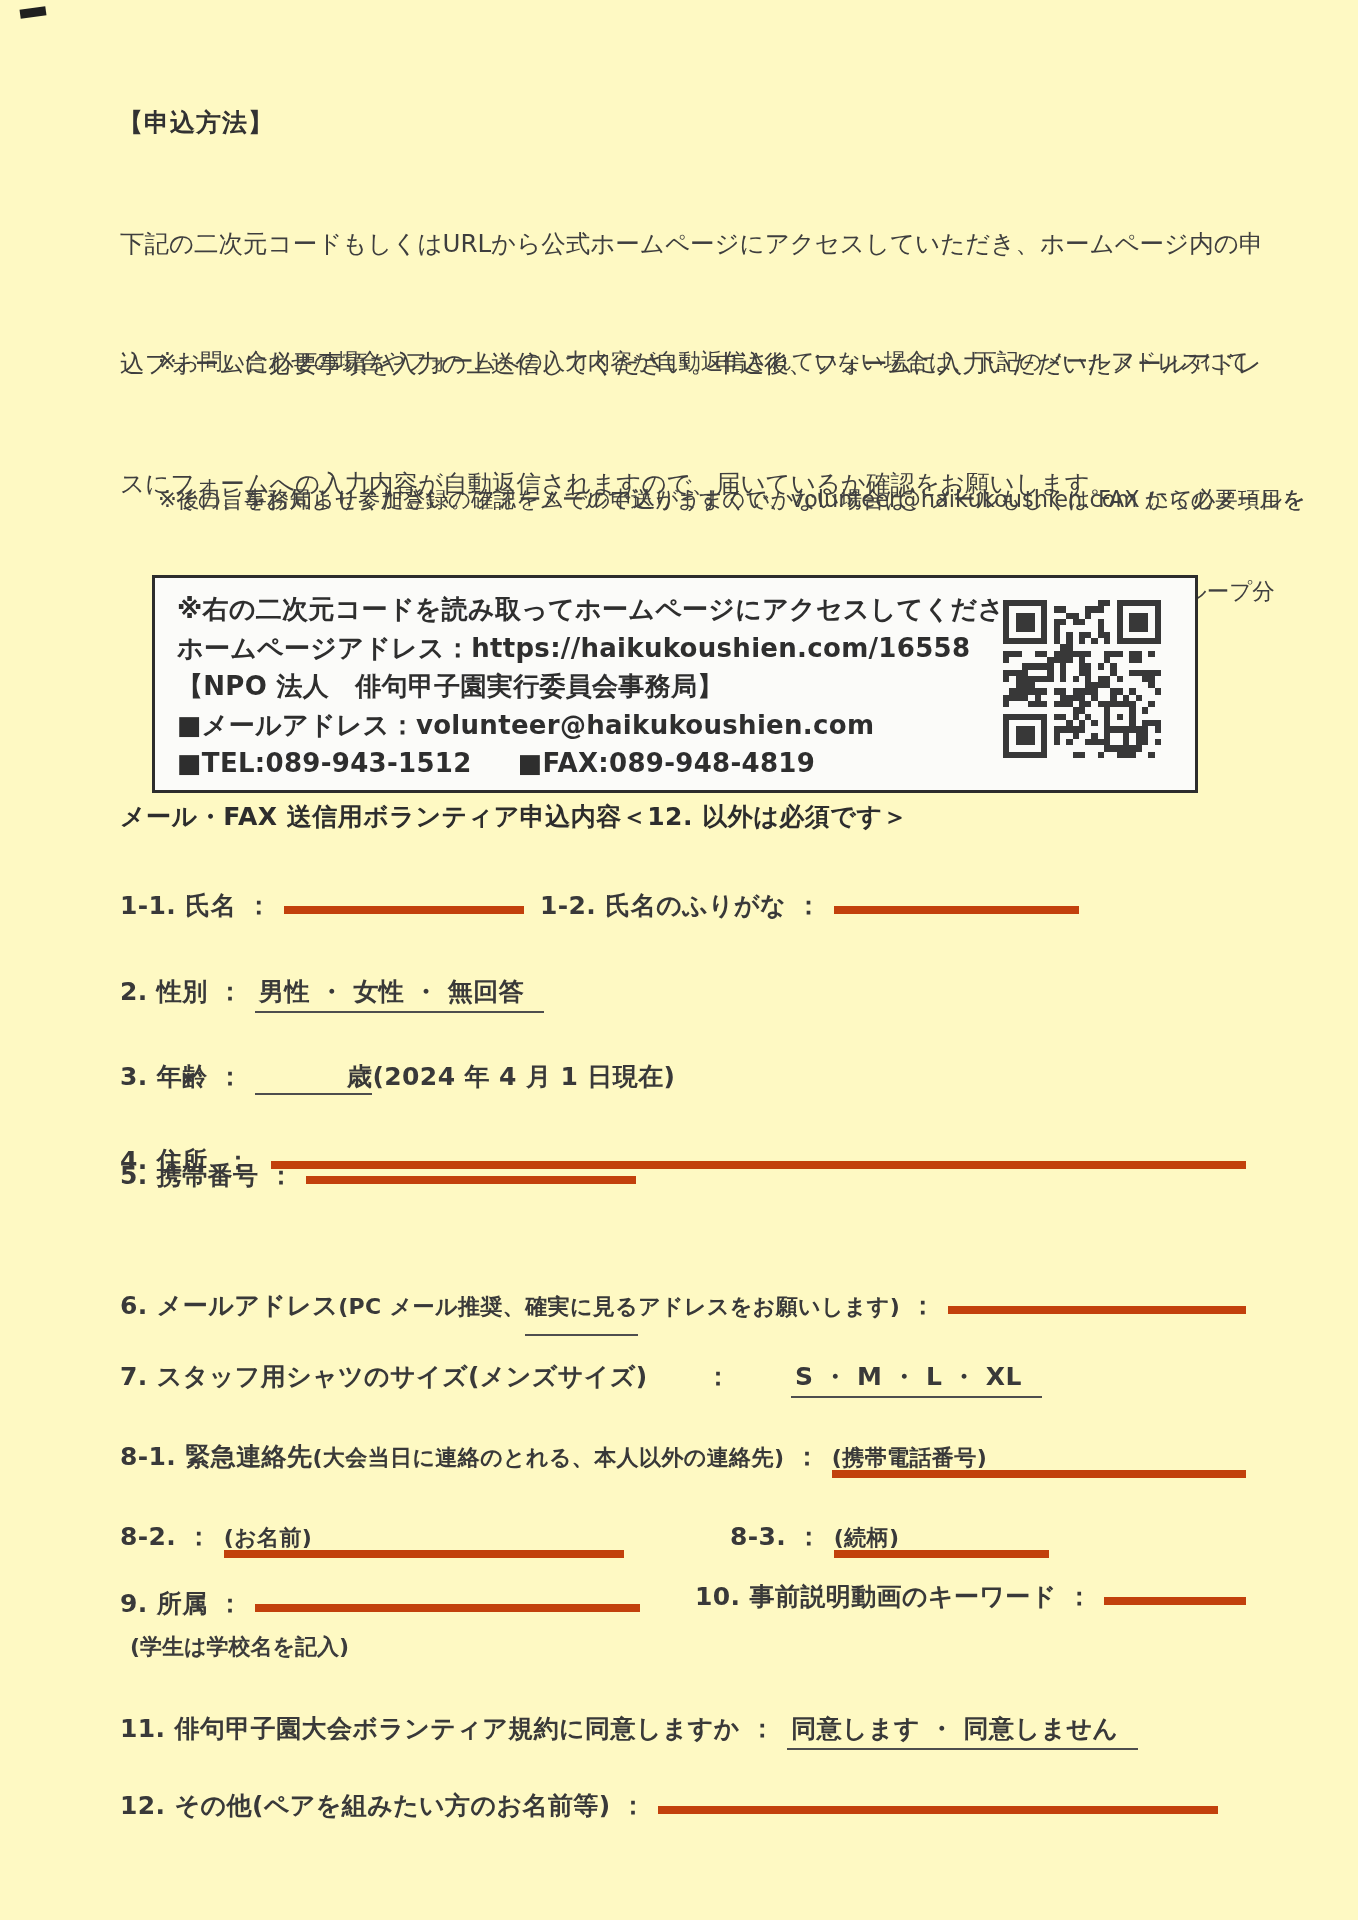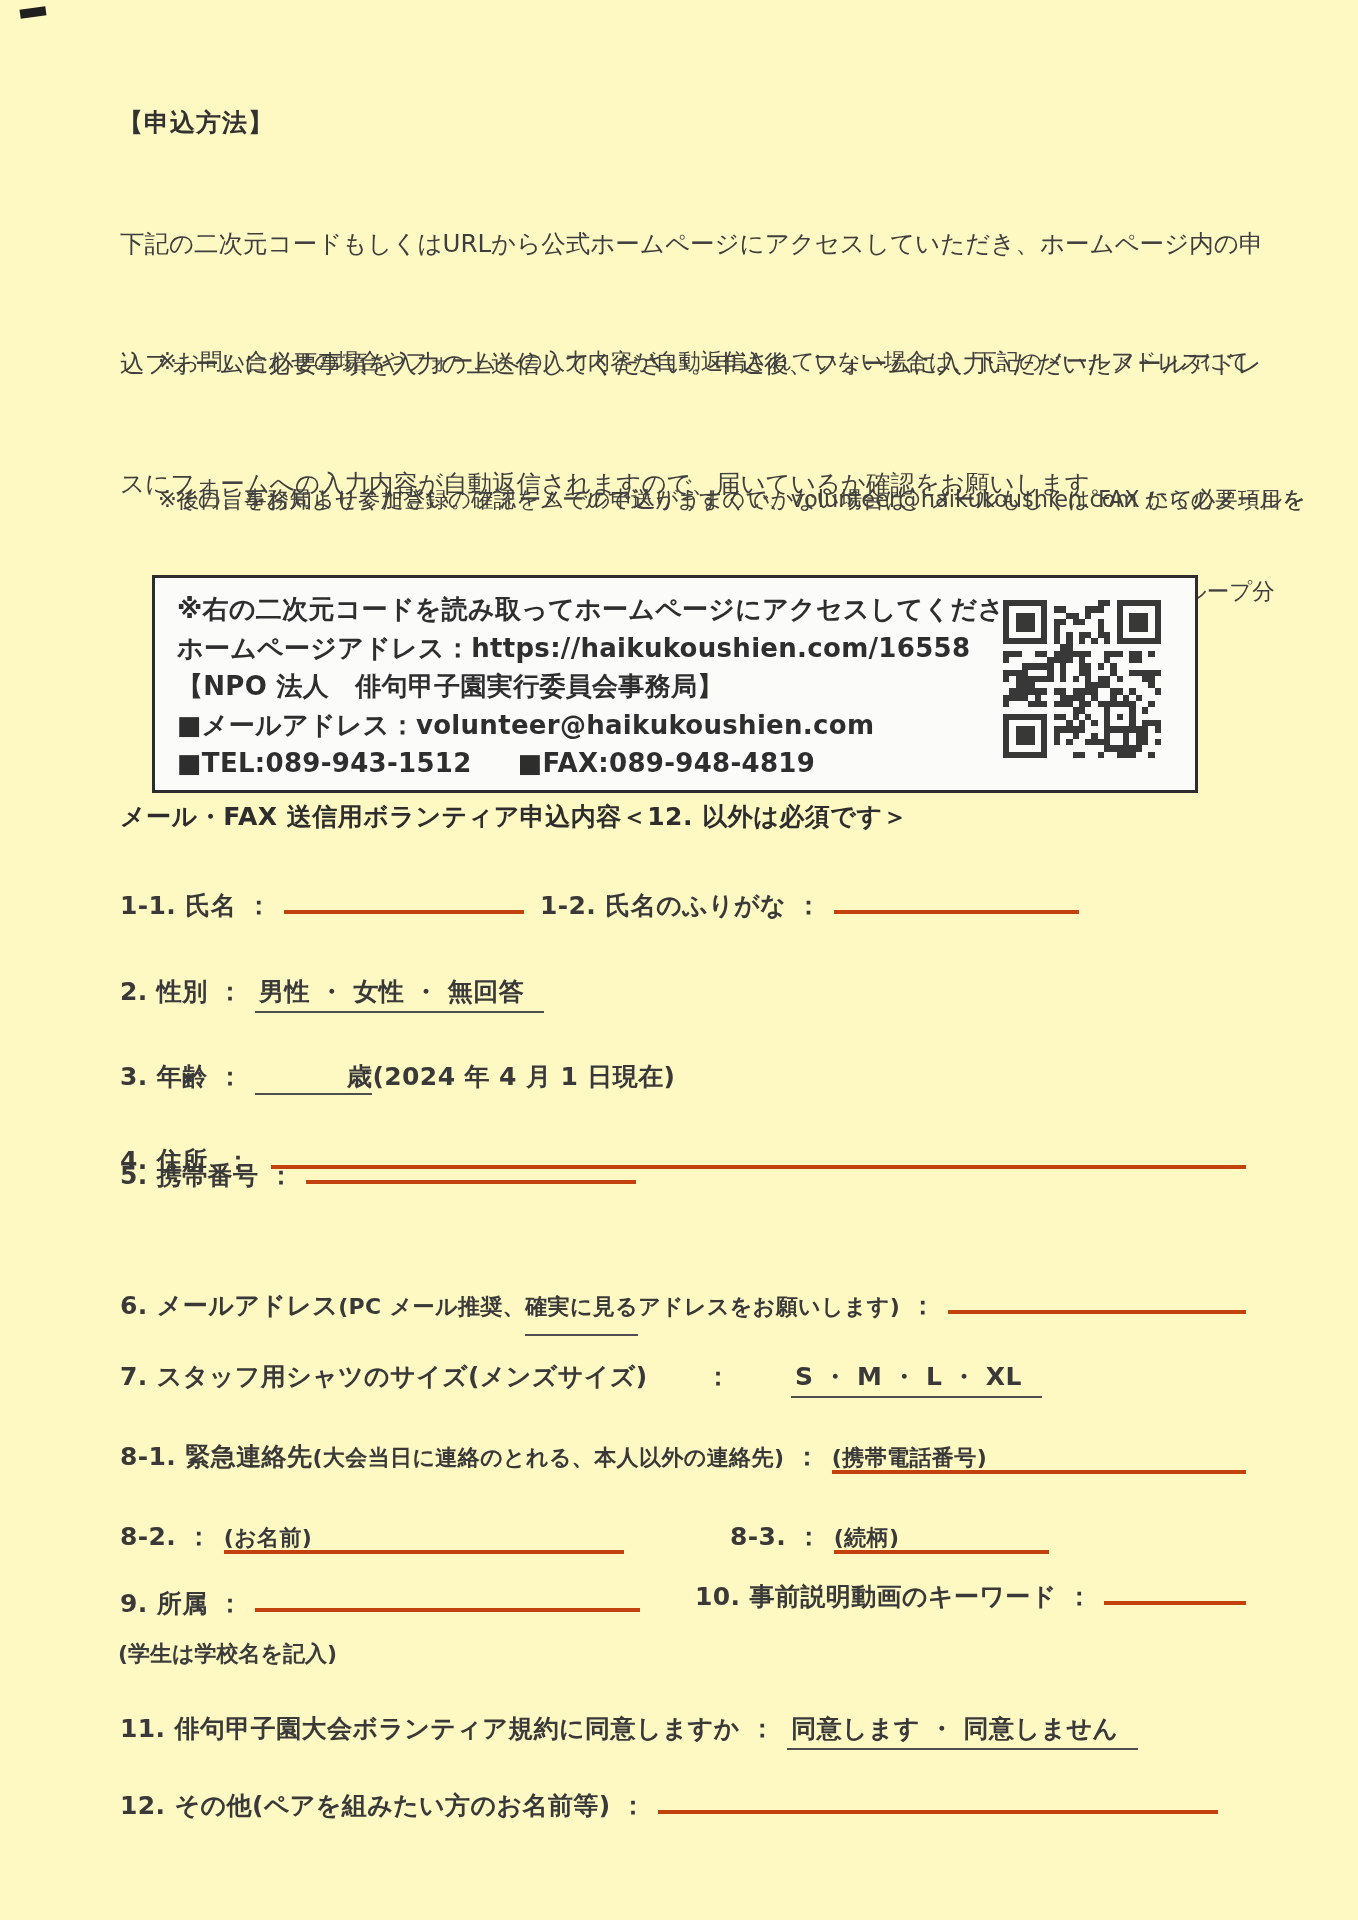--- a/index.html
+++ b/index.html
@@ -20,21 +20,21 @@
   .cl{font-size:26px;font-weight:700;line-height:38.5px;color:#2e2e2e;white-space:pre;letter-spacing:0.3px;}
   .faxgap{margin-left:46px;}
   .qr{position:absolute;top:22px;right:34px;width:158px;height:158px;background:#fbfbf9;}
   .qr svg{width:100%;height:100%;display:block;}
   .fheading{left:120px;top:800px;font-size:25px;font-weight:700;color:#2d2d2d;letter-spacing:0.5px;}
   .row{display:flex;align-items:baseline;white-space:pre;font-size:25px;color:#393939;letter-spacing:0.4px;}
   .lbl{font-weight:600;}
   .paren{font-size:22px;font-weight:600;}
   .pu{border-bottom:2px solid #4f4f4f;padding-bottom:12px;}
   .colon{margin:0 12px 0 10px;font-weight:600;}
-  .ul{display:inline-flex;align-items:flex-end;height:1.15em;border-bottom:4px solid #c2410c;}
+  .ul{display:inline-flex;align-items:flex-end;height:1.15em;border-bottom:8px solid #c2410c;}
   .hint{font-size:22px;font-weight:600;line-height:1.05;padding-bottom:1px;}
   .opt{font-weight:600;border-bottom:2px solid #4e4e4e;padding:0 20px 3px 4px;}
   .grow{flex:1;}
   .agefill{display:inline-flex;align-items:baseline;border-bottom:2px solid #4e4e4e;}
   .ageblank{display:inline-block;width:92px;}
   .fnote{font-size:22px;font-weight:600;color:#3c3c3c;}
 </style>
 </head>
 <body>
 
@@ -372,21 +372,21 @@
   <div class="abs row" style="left:120px;top:1583px;">
     <span class="lbl">9. 所属</span>
     <span class="colon">：</span>
     <span class="ul" style="width:385px;"></span>
   </div>
   <div class="abs row" style="left:695px;top:1576px;right:112px;">
     <span class="lbl">10. 事前説明動画のキーワード</span>
     <span class="colon">：</span>
     <span class="ul grow"></span>
   </div>
-  <div class="abs fnote" style="left:118px;top:1632px;margin-top:7px;">(学生は学校名を記入)</div>
+  <div class="abs fnote" style="left:130px;top:1632px;">(学生は学校名を記入)</div>
 
   <div class="abs row" style="left:120px;top:1712px;justify-content:flex-end;">
     <span class="lbl">11. 俳句甲子園大会ボランティア規約に同意しますか</span>
     <span class="colon">：</span>
     <span class="opt">同意します ・ 同意しません</span>
   </div>
 
   <div class="abs row" style="left:120px;top:1785px;">
     <span class="lbl">12. その他</span>
     <span class="lbl">(ペアを組みたい方のお名前等)</span>

